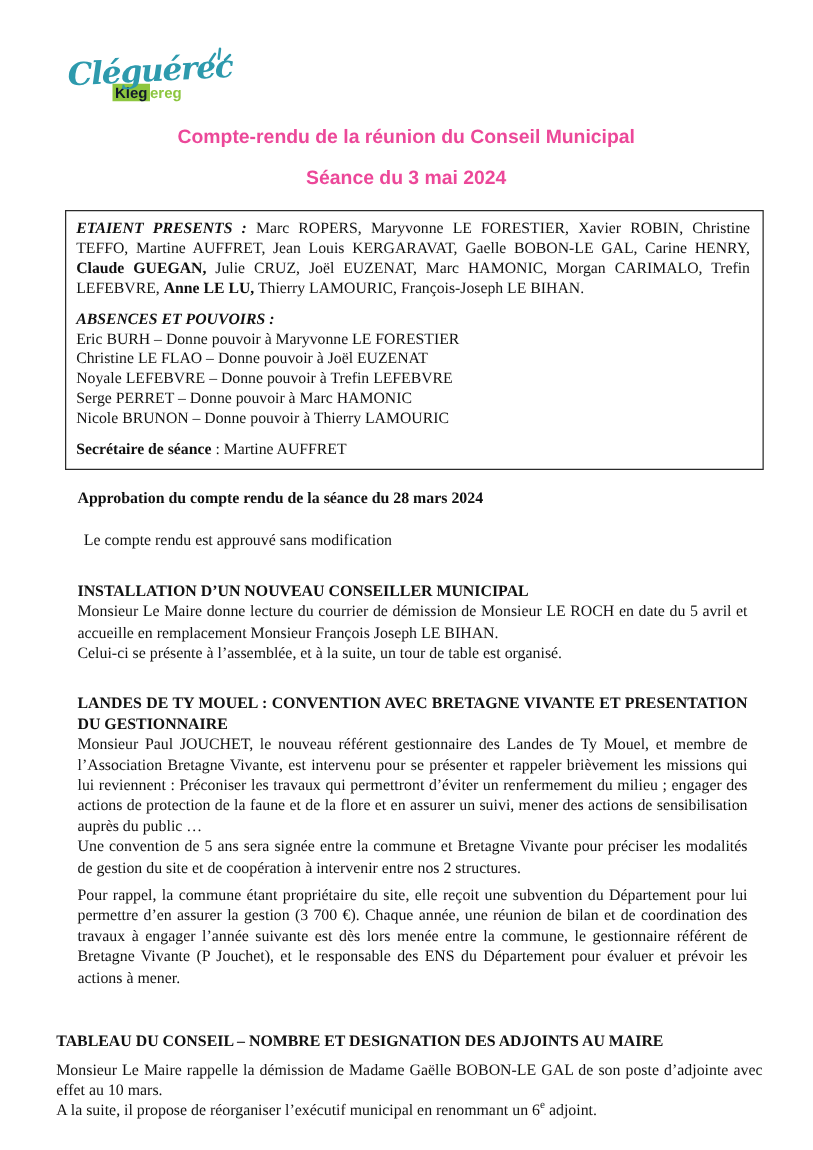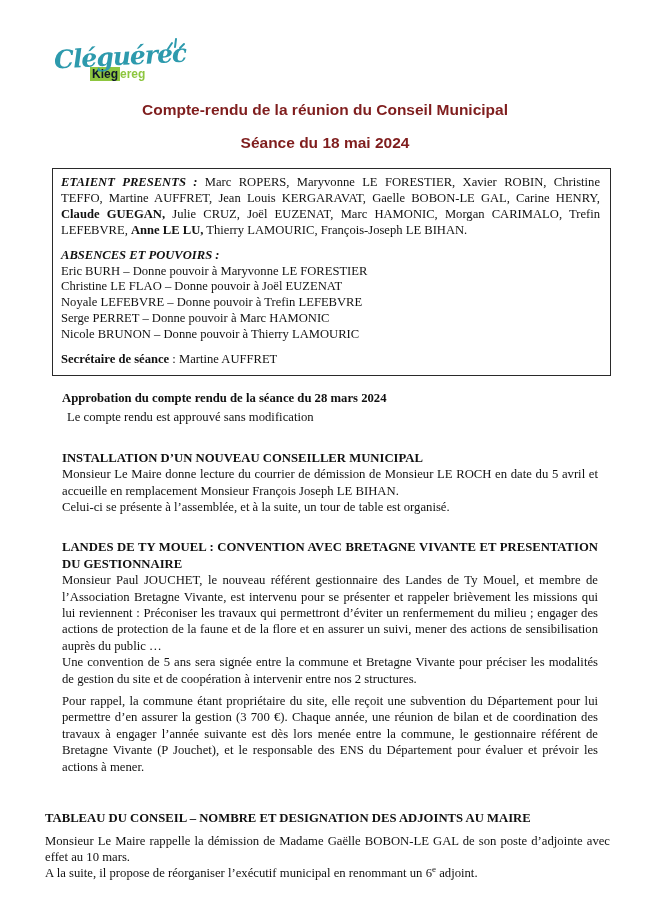--- a/index.html
+++ b/index.html
@@ -34,21 +34,21 @@
   }
   .logo-kleg { background:var(--green); color:#0f172a; padding:0 2px; }
   .logo-ereg { color:var(--green); }
 
   
   .doc-title, .doc-subtitle {
     text-align:center;
     font-family:"Liberation Sans", sans-serif;
     font-weight:bold;
     font-size:15.5px; line-height:20px;
-    color:#7f1d1d;
+    color:#ec4899;
     margin:0;
   }
   .doc-title { padding-top:100px; }
   .doc-subtitle { margin-top:13px; }
 
   
   .attendance-box {
     margin:15px 0 0 52px;
     width:559px;
     border:1.5px solid #2a2a2a;
@@ -88,42 +88,42 @@
         <path d="M11 12 L12 4"></path>
         <path d="M16 13 L20 9"></path>
       </g>
     </svg>
     <div class="logo-sub">
       <span class="logo-kleg">Kleg</span><span class="logo-ereg">ereg</span>
     </div>
   </div>
 
   <h1 class="doc-title">Compte-rendu de la réunion du Conseil Municipal</h1>
-  <h2 class="doc-subtitle">Séance du 18 mai 2024</h2>
+  <h2 class="doc-subtitle">Séance du 3 mai 2024</h2>
 
   <div class="attendance-box">
     <p class="present-par">
       <span class="bi">ETAIENT PRESENTS :</span><span> Marc ROPERS, Maryvonne LE FORESTIER, Xavier ROBIN, Christine TEFFO, Martine AUFFRET, Jean Louis KERGARAVAT, Gaelle BOBON-LE GAL, Carine HENRY, </span><span class="b">Claude GUEGAN,</span><span> Julie CRUZ, Joël EUZENAT, Marc HAMONIC, Morgan CARIMALO, Trefin LEFEBVRE, </span><span class="b">Anne LE LU,</span><span> Thierry LAMOURIC, François-Joseph LE BIHAN.</span>
     </p>
     <p class="absences-label bi">ABSENCES ET POUVOIRS :</p>
     <div class="absence-line">Eric BURH – Donne pouvoir à Maryvonne LE FORESTIER</div>
     <div class="absence-line">Christine LE FLAO – Donne pouvoir à Joël EUZENAT</div>
     <div class="absence-line">Noyale LEFEBVRE – Donne pouvoir à Trefin LEFEBVRE</div>
     <div class="absence-line">Serge PERRET – Donne pouvoir à Marc HAMONIC</div>
     <div class="absence-line">Nicole BRUNON – Donne pouvoir à Thierry LAMOURIC</div>
     <p class="secretary-line">
       <span class="b">Secrétaire de séance</span><span> : Martine AUFFRET</span>
     </p>
   </div>
 
   <div class="content">
 
     <div class="sec">
       <p class="heading mt-sec" style="margin-top:14px;">Approbation du compte rendu de la séance du 28 mars 2024</p>
-      <p class="par indent mt-par" style="margin-top:3px;">Le compte rendu est approuvé sans modification</p>
+      <p class="par indent mt-par" style="margin-top:18px;">Le compte rendu est approuvé sans modification</p>
     </div>
 
     <div class="sec">
       <p class="heading mt-sec">INSTALLATION D’UN NOUVEAU CONSEILLER MUNICIPAL</p>
       <p class="par">Monsieur Le Maire donne lecture du courrier de démission de Monsieur LE ROCH en date du 5 avril et accueille en remplacement Monsieur François Joseph LE BIHAN.</p>
       <p class="par">Celui-ci se présente à l’assemblée, et à la suite, un tour de table est organisé.</p>
     </div>
 
     <div class="sec">
       <p class="heading-justify mt-sec">LANDES DE TY MOUEL : CONVENTION AVEC BRETAGNE VIVANTE ET PRESENTATION DU GESTIONNAIRE</p>

